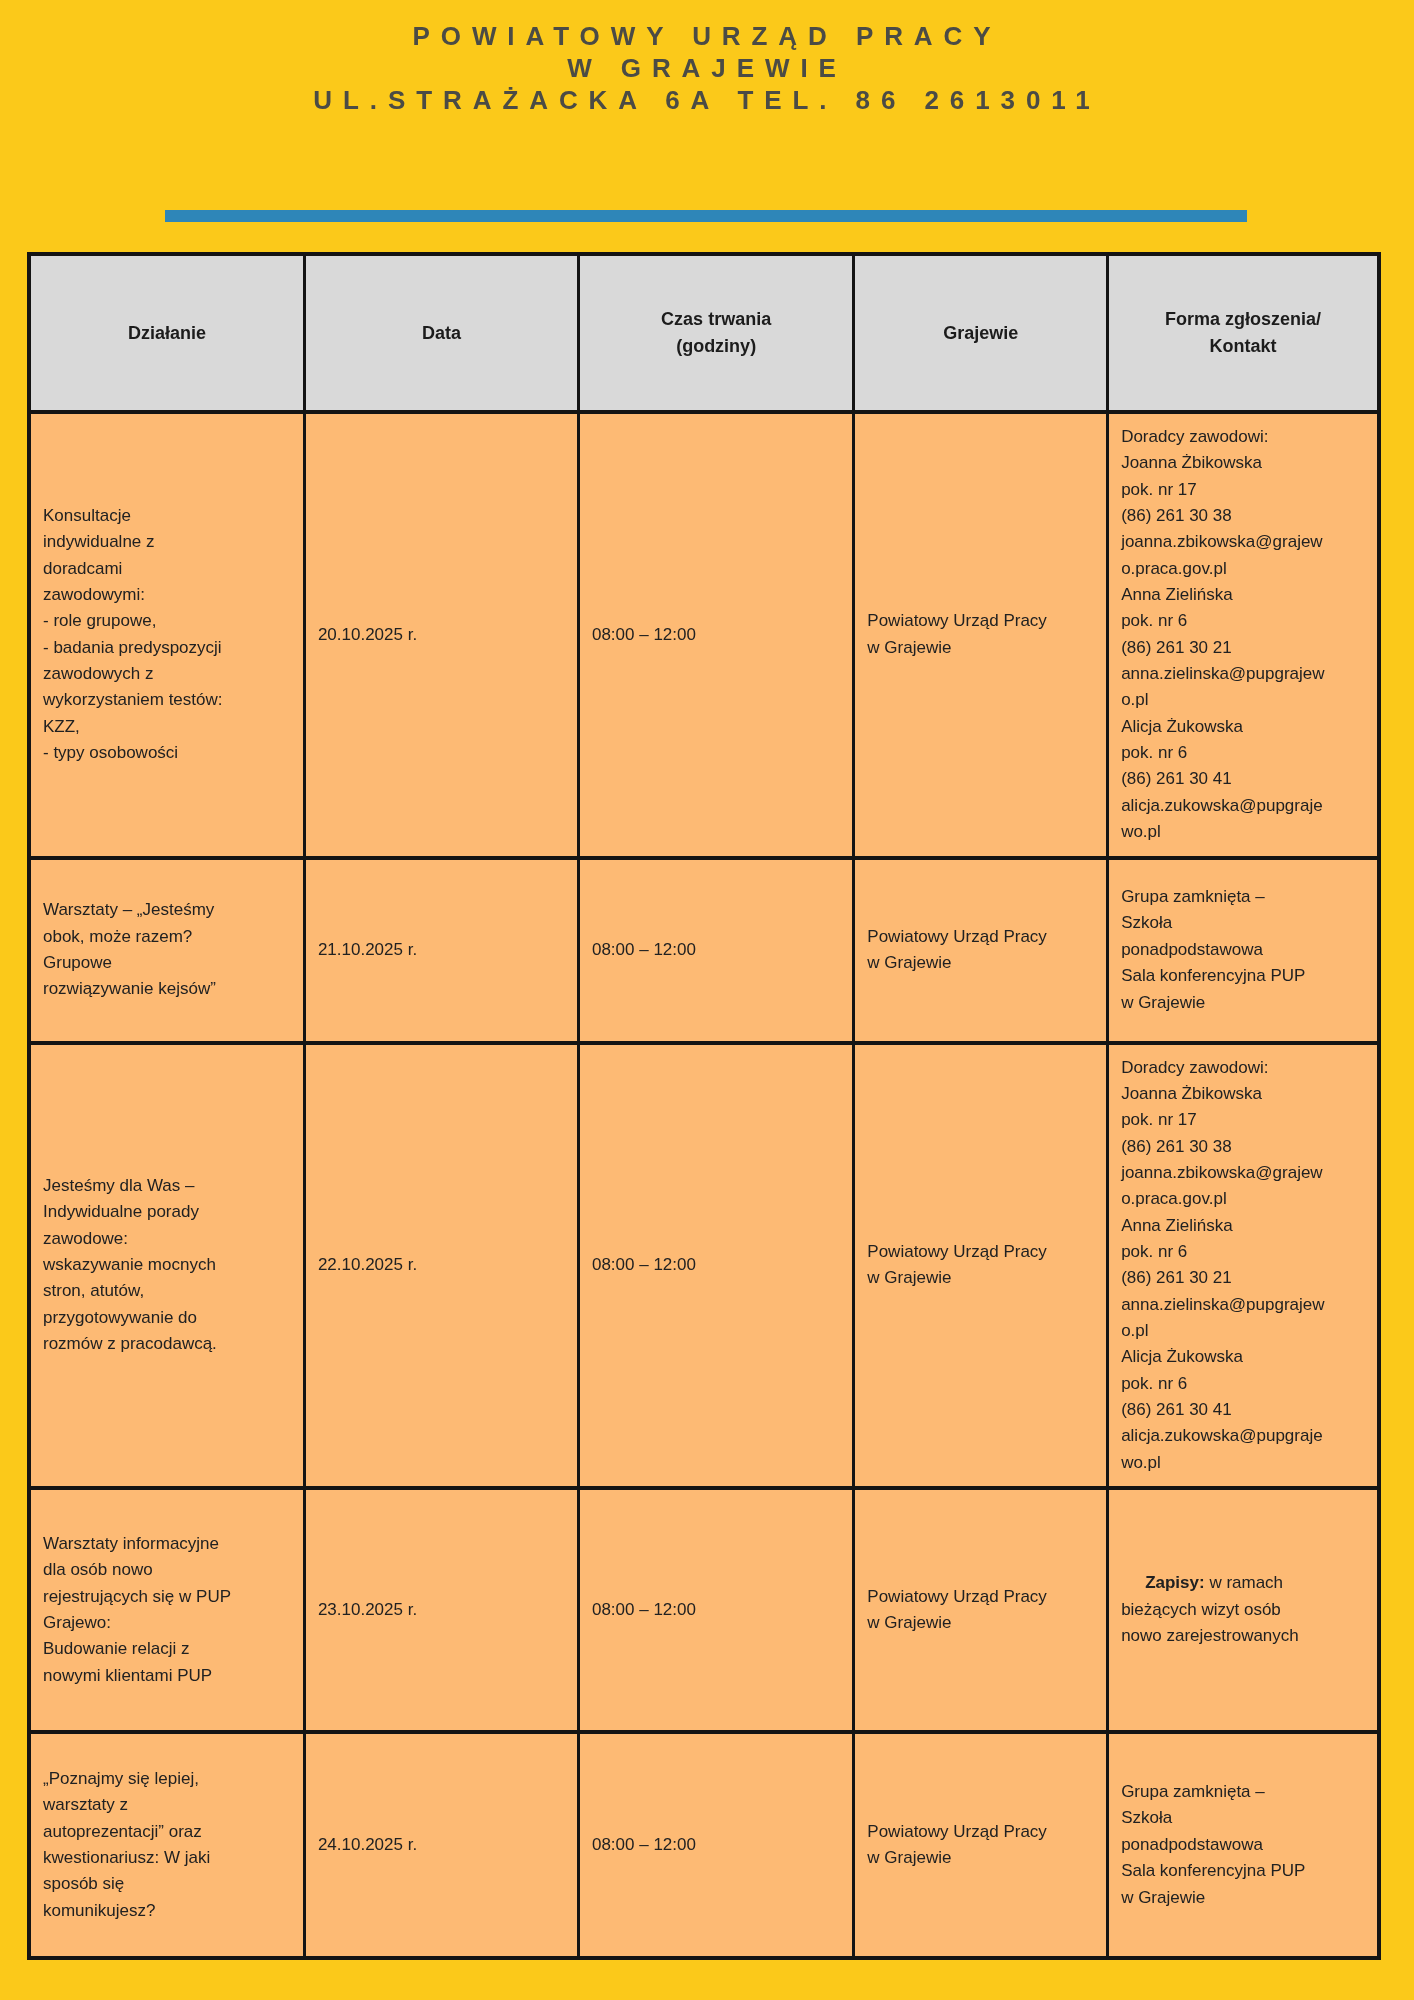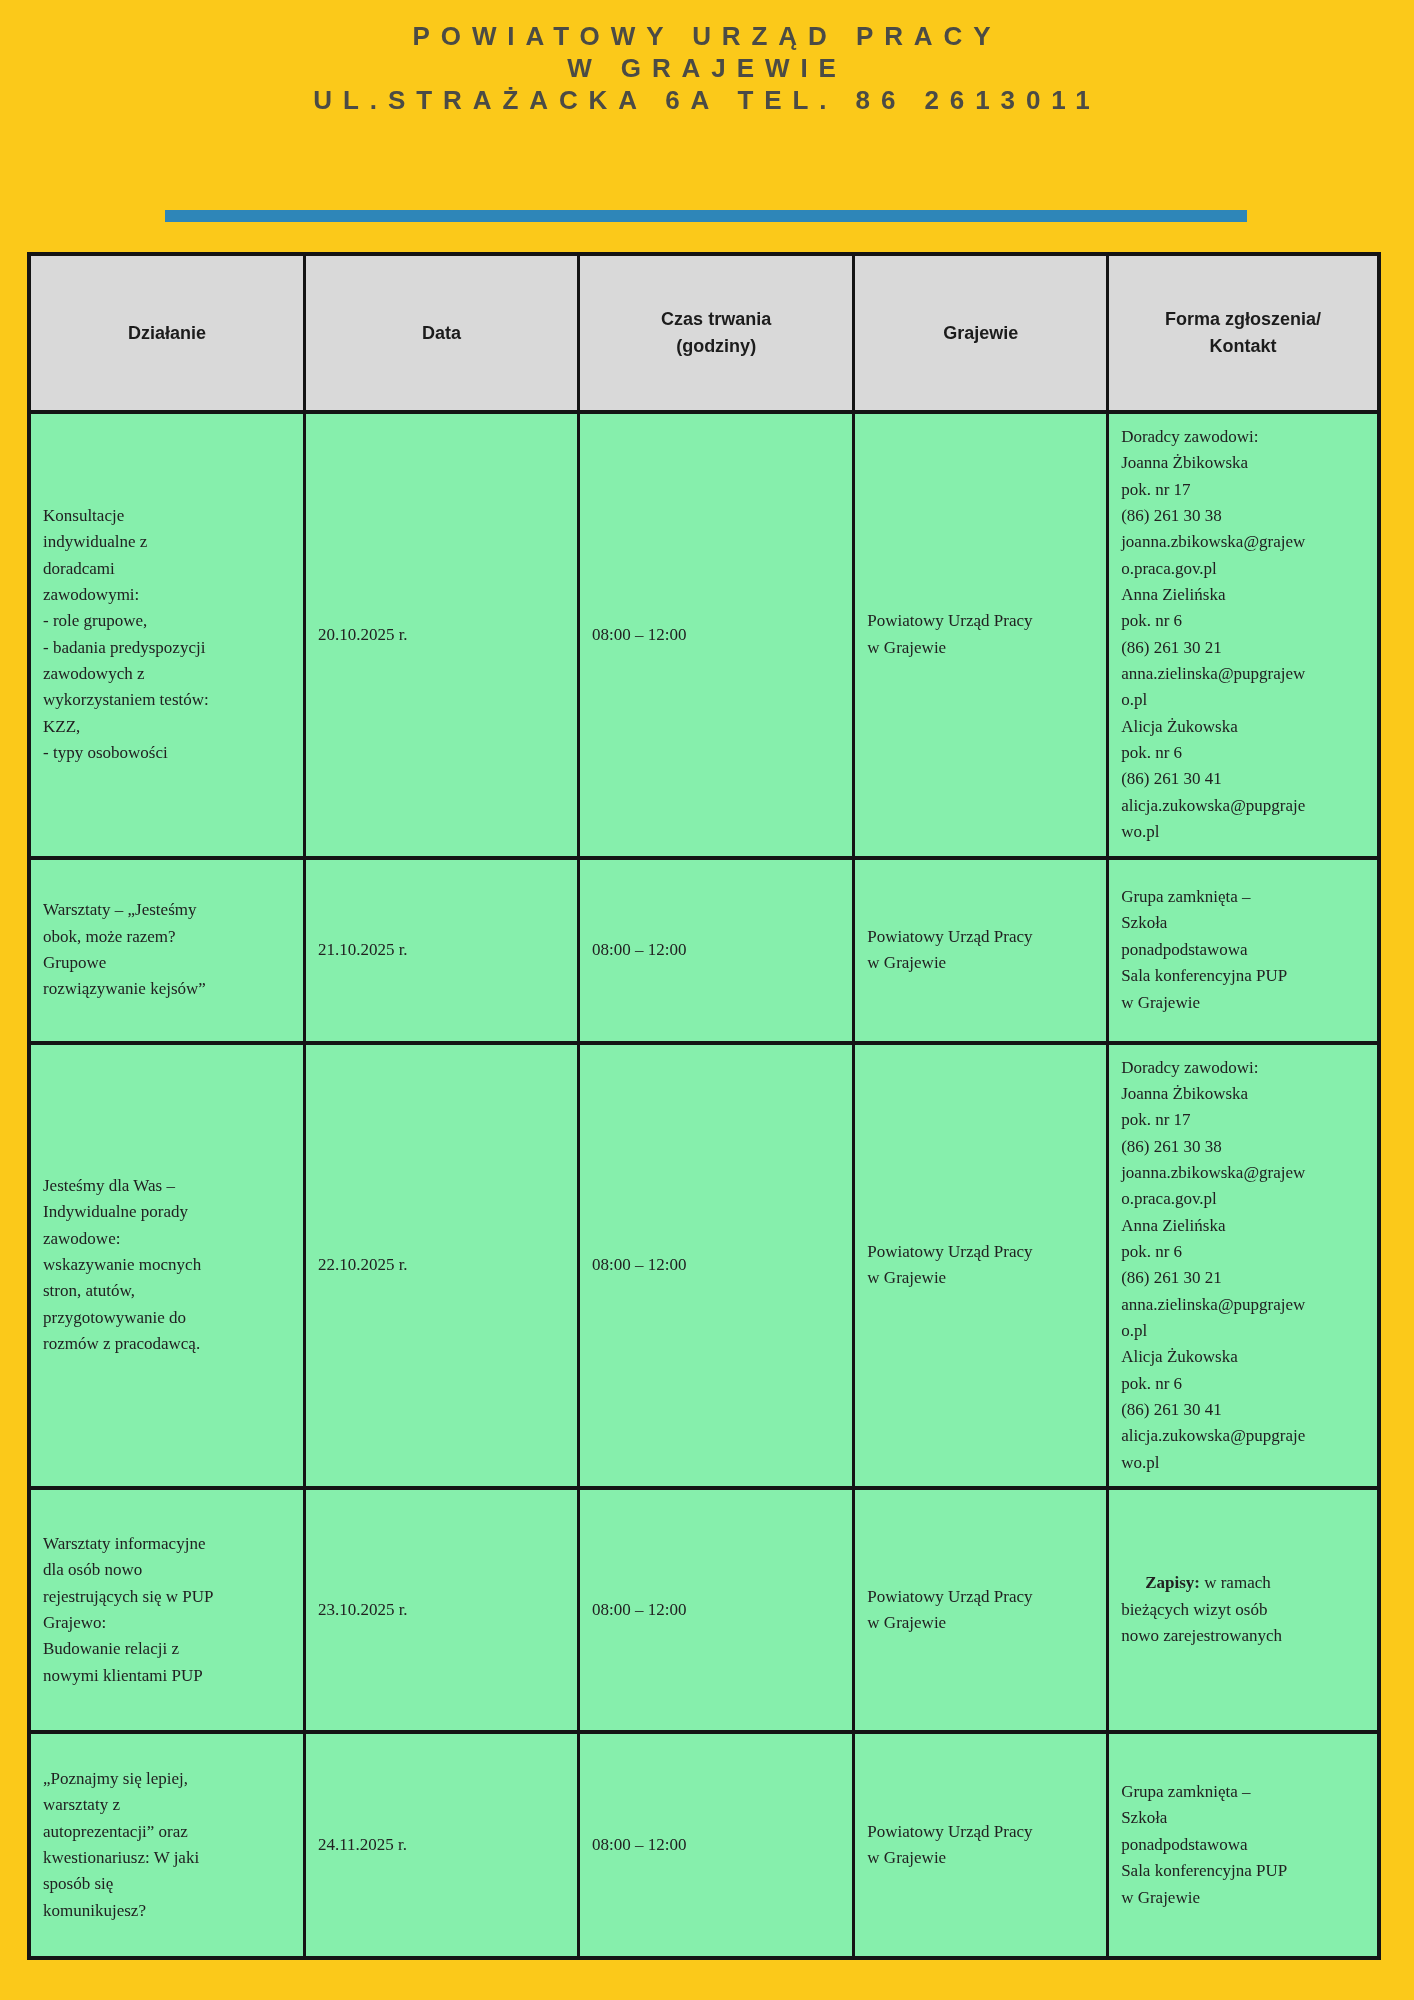--- a/index.html
+++ b/index.html
@@ -51,27 +51,26 @@
   .schedule th{
     background:var(--thead-bg);
     font-size:18px;font-weight:bold;
     color:#1c1c1c;
     text-align:center;vertical-align:middle;
     line-height:1.5;
     white-space:pre-line;
     padding:6px 8px;
   }
   .schedule td{
-    background:#86efac;
+    background:#fdba74;
     vertical-align:middle;
     padding:10px 12px;
     font-size:17px;line-height:1.55;
     color:var(--cell-text);
     text-align:left;
-    font-family:Liberation Serif, serif;
   }
   .cell{white-space:pre-line;overflow-wrap:break-word;}
   .schedule tbody tr:nth-child(1){height:442px;}
   .schedule tbody tr:nth-child(2){height:185px;}
   .schedule tbody tr:nth-child(3){height:442px;}
   .schedule tbody tr:nth-child(4){height:244px;}
   .schedule tbody tr:nth-child(5){height:226px;}
   .col-action{width:20.4%;}
   .col-date{width:20.3%;}
   .col-time{width:20.4%;}
@@ -243,21 +242,21 @@
       <tr>
         <td>
           <div class="cell"> „Poznajmy się lepiej,
 warsztaty z
 autoprezentacji” oraz
 kwestionariusz: W jaki
 sposób się
 komunikujesz?</div>
         </td>
         <td>
-          <div class="cell">24.11.2025 r.</div>
+          <div class="cell">24.10.2025 r.</div>
         </td>
         <td>
           <div class="cell">08:00 – 12:00</div>
         </td>
         <td>
           <div class="cell">Powiatowy Urząd Pracy
  w Grajewie</div>
         </td>
         <td>
           <div class="cell"><span>Grupa zamknięta –

